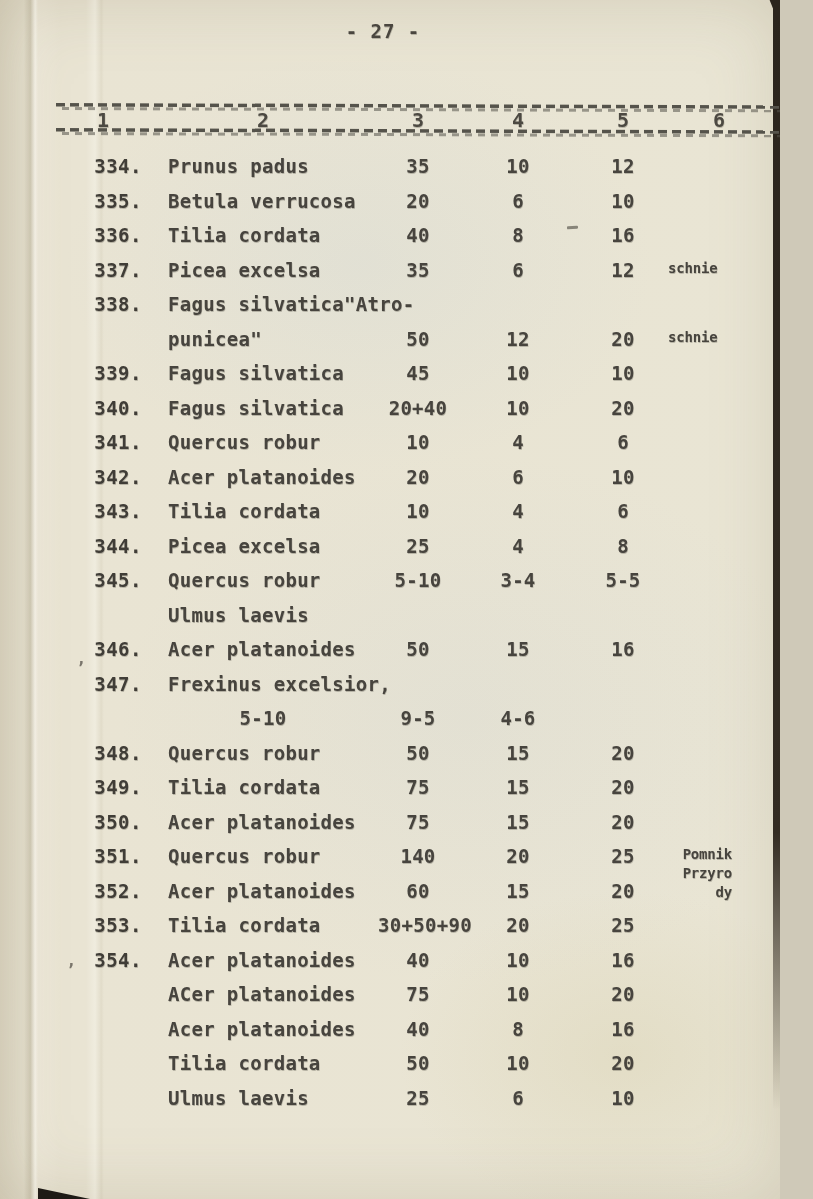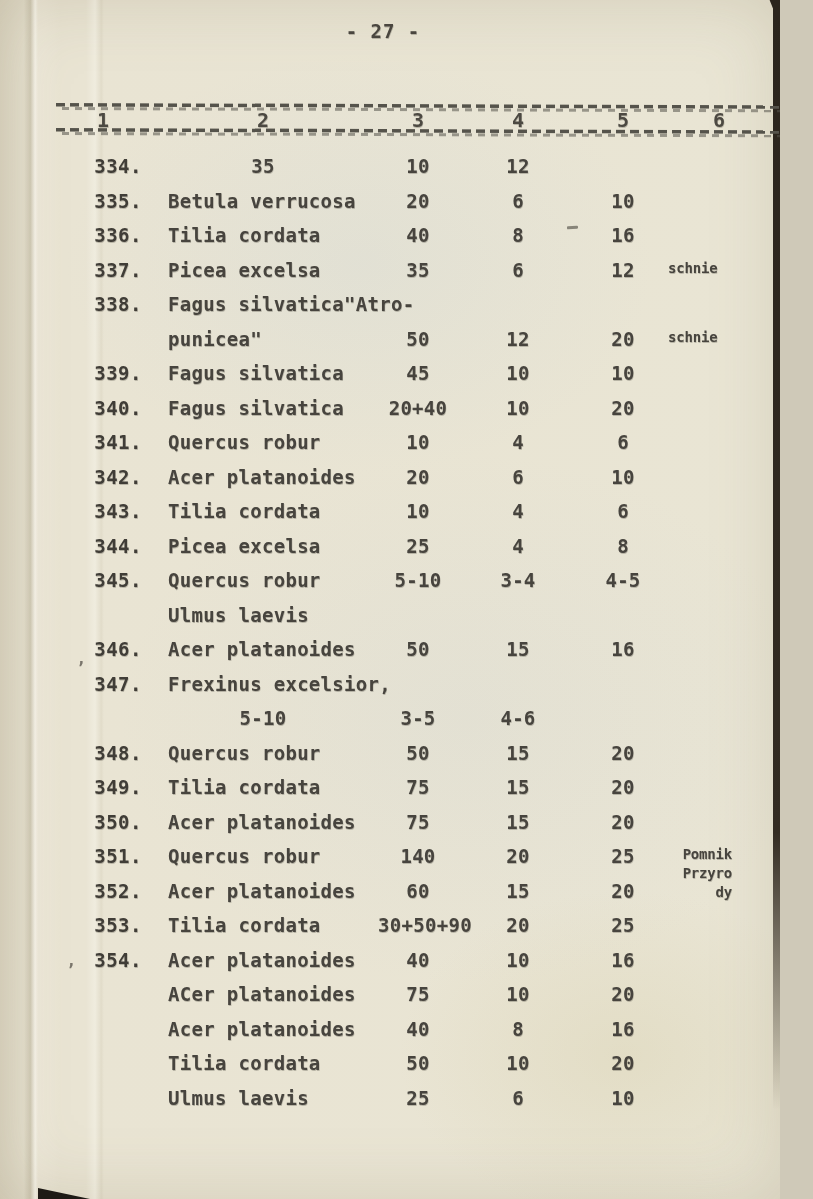--- a/index.html
+++ b/index.html
@@ -101,20 +101,21 @@
     <span class="hc">3</span>
     <span class="hc">4</span>
     <span class="hc">5</span>
     <span class="hc">6</span>
   </div>
   <div class="dash d2"></div>
 
   <div class="rows txt" id="rows">
   <div class="line grid">
     <span class="c-num">334.</span>
+    <span class="c-name">Prunus padus</span>
     <span class="c-val">35</span>
     <span class="c-val">10</span>
     <span class="c-val">12</span>
     <span class="c6"></span>
   </div>
 
   <div class="line grid">
     <span class="c-num">335.</span>
     <span class="c-name">Betula verrucosa</span>
     <span class="c-val">20</span>
@@ -211,21 +212,21 @@
     <span class="c-val">4</span>
     <span class="c-val">8</span>
     <span class="c6"></span>
   </div>
 
   <div class="line grid">
     <span class="c-num">345.</span>
     <span class="c-name">Quercus robur</span>
     <span class="c-val">5-10</span>
     <span class="c-val">3-4</span>
-    <span class="c-val">4-5</span>
+    <span class="c-val">5-5</span>
     <span class="c6"></span>
   </div>
 
   <div class="line grid">
     <span class="c-num"></span>
     <span class="c-name">Ulmus laevis</span>
     <span class="c-val"></span>
     <span class="c-val"></span>
     <span class="c-val"></span>
     <span class="c6"></span>
@@ -245,21 +246,21 @@
     <span class="c-name">Frexinus excelsior,</span>
     <span class="c-val"></span>
     <span class="c-val"></span>
     <span class="c-val"></span>
     <span class="c6"></span>
   </div>
 
   <div class="line grid">
     <span class="c-num"></span>
     <span class="c-val">5-10</span>
-    <span class="c-val">3-5</span>
+    <span class="c-val">9-5</span>
     <span class="c-val">4-6</span>
     <span class="c6"></span>
   </div>
 
 
   <div class="line grid">
     <span class="c-num">348.</span>
     <span class="c-name">Quercus robur</span>
     <span class="c-val">50</span>
     <span class="c-val">15</span>

